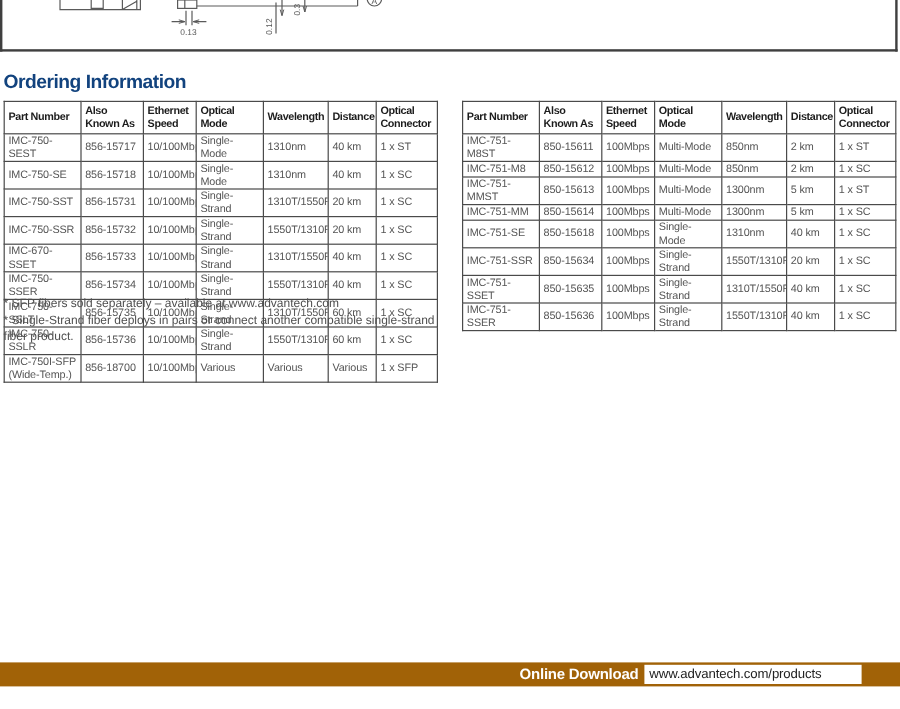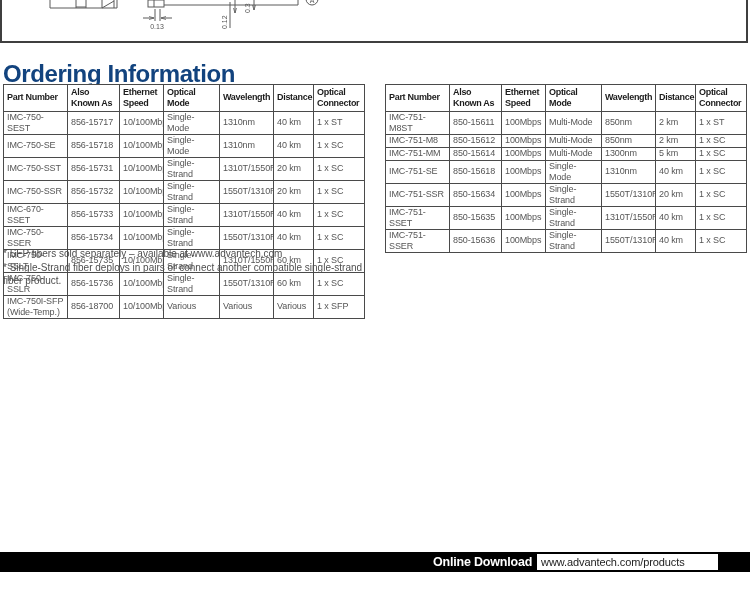--- a/index.html
+++ b/index.html
@@ -15,21 +15,21 @@
     box-sizing:border-box;
     border-left:2px solid #3f3f3f;border-right:2px solid #3f3f3f;border-bottom:2px solid #3f3f3f;
     overflow:hidden;background:#fff;
   }
   .drawing-box svg{display:block;}
   .dim-text{fill:#555;font-family:"Liberation Sans",sans-serif;font-size:7px;}
 
   
   .section-title{
     position:absolute;left:3px;top:60px;
-    font-size:24px;font-weight:bold;color:#12437e;letter-spacing:-0.4px;
+    font-size:16px;font-weight:bold;color:#12437e;letter-spacing:-0.4px;
   }
 
   
   table.otable{
     position:absolute;top:84px;border-collapse:collapse;table-layout:fixed;
     width:362px;background:#fff;
   }
   table.otable.tbl-left{left:3px;}
   table.otable.tbl-right{left:385px;}
   .otable th,.otable td{
@@ -55,21 +55,21 @@
   
   .footnotes{
     position:absolute;left:3px;top:247px;width:378px;
     font-size:10px;color:#4f4f4f;line-height:1.35;
   }
   .footnotes p{margin:0;}
 
   
   .footer-bar{
     position:absolute;left:0;top:552px;width:750px;height:20px;
-    background:#000000;display:flex;align-items:center;box-sizing:border-box;
+    background:#a16207;display:flex;align-items:center;box-sizing:border-box;
     padding-left:433px;
   }
   .footer-label{
     color:#ffffff;font-weight:bold;font-size:12.5px;white-space:nowrap;
     letter-spacing:-0.2px;
   }
   .url-box{
     margin-left:5px;width:181px;height:16px;background:#ffffff;
     display:flex;align-items:center;box-sizing:border-box;padding-left:4px;
   }
@@ -257,20 +257,29 @@
         <tr>
           <td>IMC-751-M8</td>
           <td>850-15612</td>
           <td>100Mbps</td>
           <td>Multi-Mode</td>
           <td>850nm</td>
           <td>2 km</td>
           <td>1 x SC</td>
         </tr>
         <tr>
+          <td>IMC-751-MMST</td>
+          <td>850-15613</td>
+          <td>100Mbps</td>
+          <td>Multi-Mode</td>
+          <td>1300nm</td>
+          <td>5 km</td>
+          <td>1 x ST</td>
+        </tr>
+        <tr>
           <td>IMC-751-MM</td>
           <td>850-15614</td>
           <td>100Mbps</td>
           <td>Multi-Mode</td>
           <td>1300nm</td>
           <td>5 km</td>
           <td>1 x SC</td>
         </tr>
         <tr>
           <td>IMC-751-SE</td>

